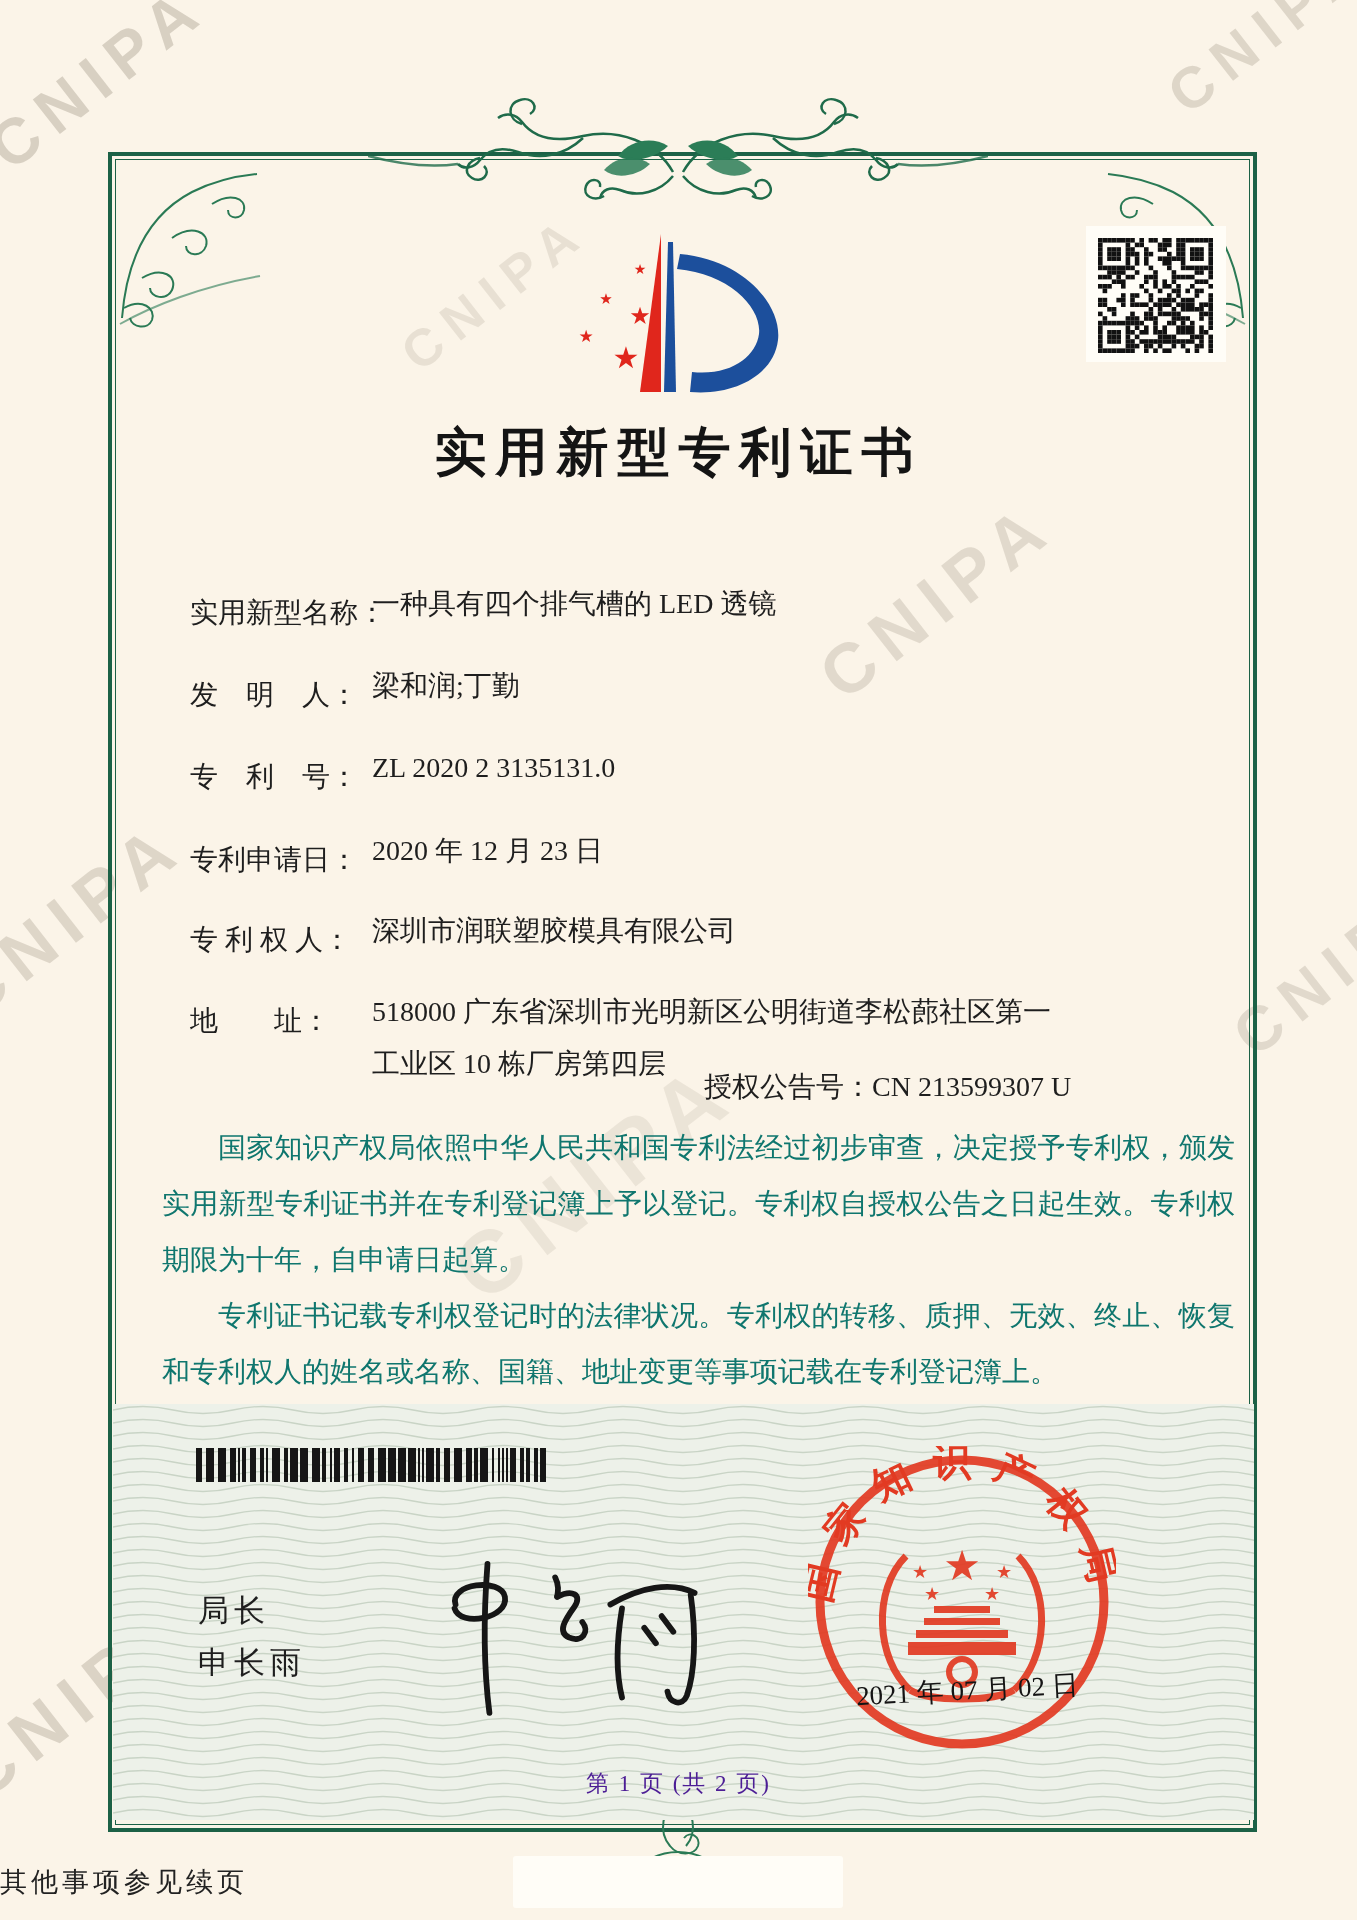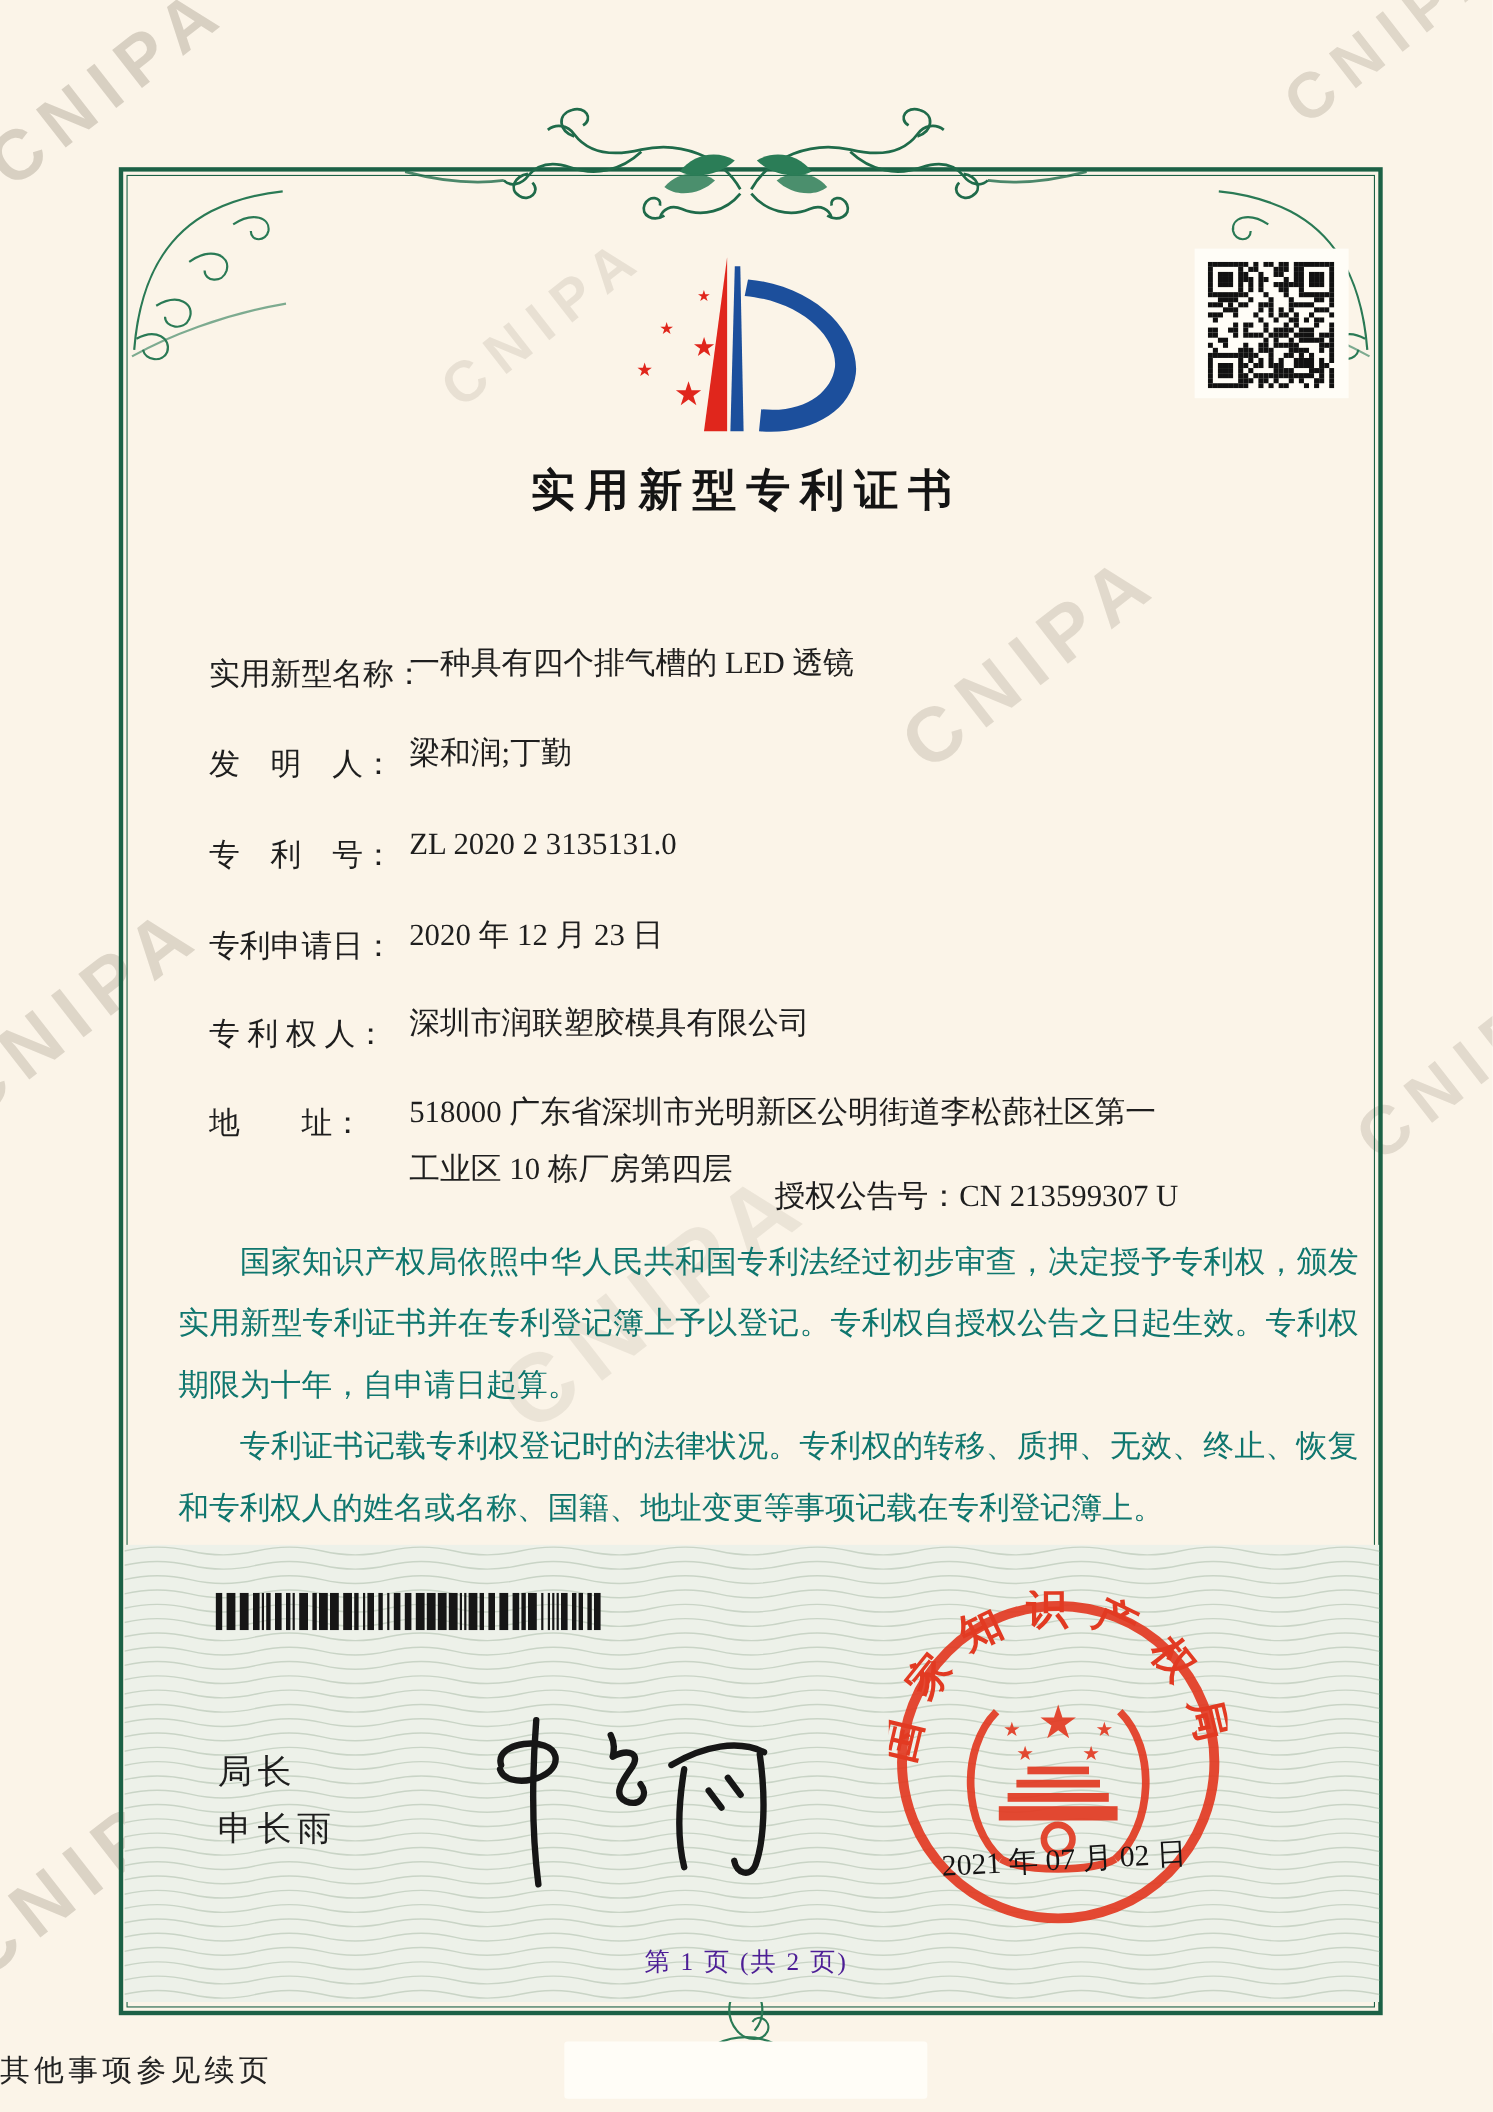--- a/index.html
+++ b/index.html
@@ -12,21 +12,21 @@
   
   .wm{position:absolute;font-family:"Liberation Sans",sans-serif;font-weight:bold;
       color:#8a7f6d;letter-spacing:12px;transform:rotate(-38deg);white-space:nowrap;
       pointer-events:none;}
   
   .cert-no{position:absolute;left:177px;top:236px;font-size:26px;letter-spacing:3px;}
   .logo{position:absolute;left:540px;top:222px;}
   .qr-patch{position:absolute;left:1086px;top:226px;width:140px;height:136px;background:#fffdf7;}
   .qr{position:absolute;left:1098px;top:238px;}
   .title{position:absolute;left:0;right:0;top:418px;text-align:center;
-         font-size:40px;font-weight:bold;letter-spacing:9px;color:#141414;}
+         font-size:52px;font-weight:bold;letter-spacing:9px;color:#141414;}
   
   .field{position:absolute;left:190px;font-size:28px;height:40px;}
   .field .lab{display:inline-block;min-width:182px;margin-top:16px;}
   .field .val{position:absolute;left:182px;top:0;width:790px;white-space:pre-line;line-height:52px;}
   .grant{position:absolute;top:1068px;font-size:28px;}
   
   .paras{position:absolute;left:162px;top:1120px;width:1073px;}
   .paras p{margin:0;font-size:28px;line-height:56px;text-indent:2em;text-align:justify;color:#0f766e;}
   
   .waves-wrap{position:absolute;left:113px;top:1404px;width:1141px;height:416px;overflow:hidden;}

